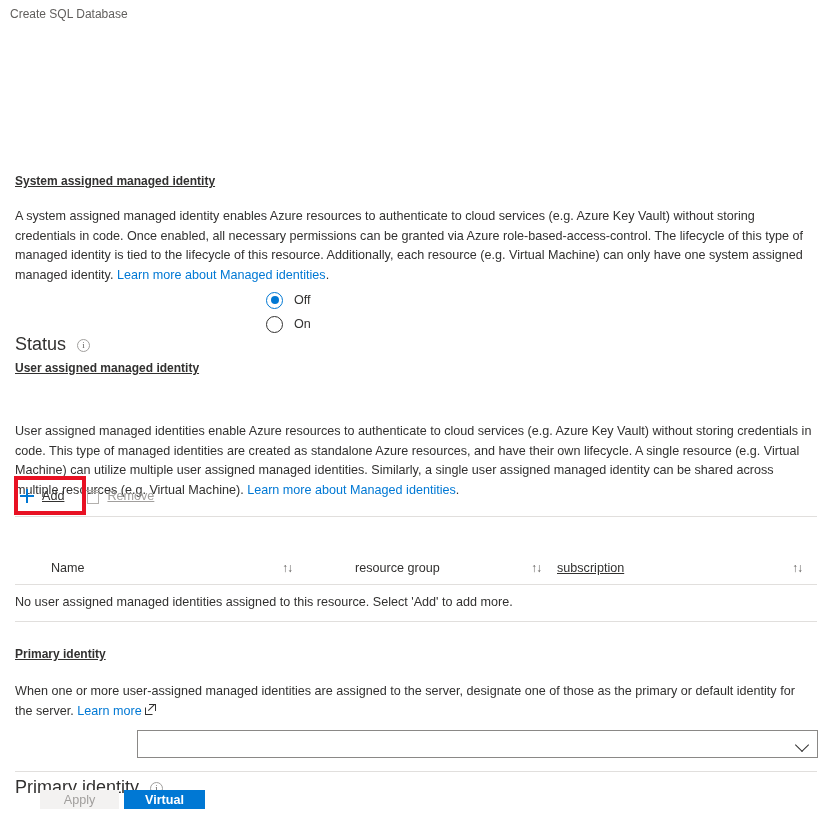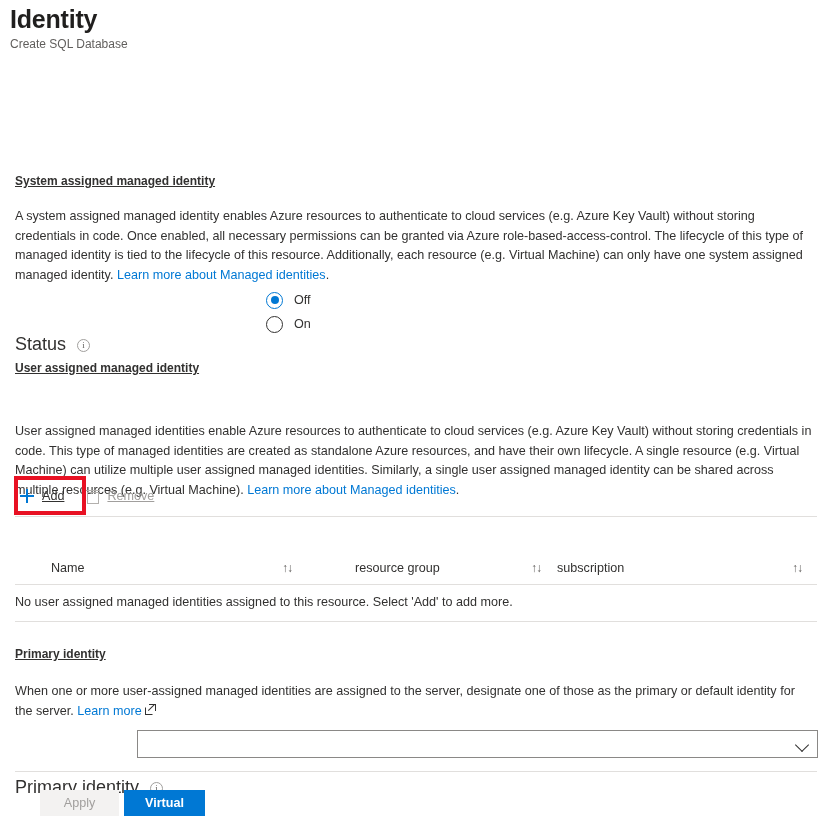--- a/index.html
+++ b/index.html
@@ -290,21 +290,21 @@
     left: -2px; top: 2px;
     width: 9px; height: 1.2px;
     background: #323130;
     transform: rotate(-45deg);
     transform-origin: center;
   }
 
   
   .footer-btn {
     position: absolute;
-    height: 26px;
+    height: 19px;
     font-size: 12.6px;
     font-family: inherit;
     border: 1px solid transparent;
     cursor: pointer;
     padding: 0;
   }
   .btn-apply {
     left: 40px;
     top: 790px;
     width: 79px;
@@ -320,21 +320,20 @@
     background: #0078d4;
     color: #ffffff;
     font-weight: bold;
     border-color: #0078d4;
   }
 </style>
 </head>
 <body>
 
 <div class="blade-header">
-  <div class="blade-title">Identity</div>
   <div class="blade-subtitle">Create SQL Database</div>
 </div>
 
 <div class="section-heading" style="top:174px;">System assigned managed identity</div>
 
 <div class="body-text" style="top:207px;">
   <span>A system assigned managed identity enables Azure resources to authenticate to cloud services (e.g. Azure Key Vault) without storing credentials in code. Once enabled, all necessary permissions can be granted via Azure role-based-access-control. The lifecycle of this type of managed identity is tied to the lifecycle of this resource. Additionally, each resource (e.g. Virtual Machine) can only have one system assigned managed identity. </span><a class="link">Learn more about Managed identities</a><span>.</span>
 </div>
 
 <div class="field-label" style="left:15px; top:294px;">
@@ -377,21 +376,21 @@
 
 <div class="hrule" style="left:15px; top:516px; width:802px;"></div>
 
 <div class="table-head">
   <span class="col-head" style="left:36px; top:3px;">Name</span>
   <span class="sort-icon" style="left:267px; top:3px;">↑↓</span>
 
   <span class="col-head" style="left:293px; top:3px;padding-left:47px;">resource group</span>
   <span class="sort-icon" style="left:516px; top:3px;">↑↓</span>
 
-  <span class="col-head" style="left:542px; top:3px;">subscription</span>
+  <span class="col-head" style="left:542px; top:3px;text-decoration:underline;">subscription</span>
   <span class="sort-icon" style="left:777px; top:3px;">↑↓</span>
 </div>
 
 <div class="hrule" style="left:15px; top:584px; width:802px;"></div>
 
 <div class="empty-row">No user assigned managed identities assigned to this resource. Select 'Add' to add more.</div>
 
 <div class="hrule" style="left:15px; top:621px; width:802px;"></div>
 
 <div class="section-heading" style="top:647px;">Primary identity</div>

